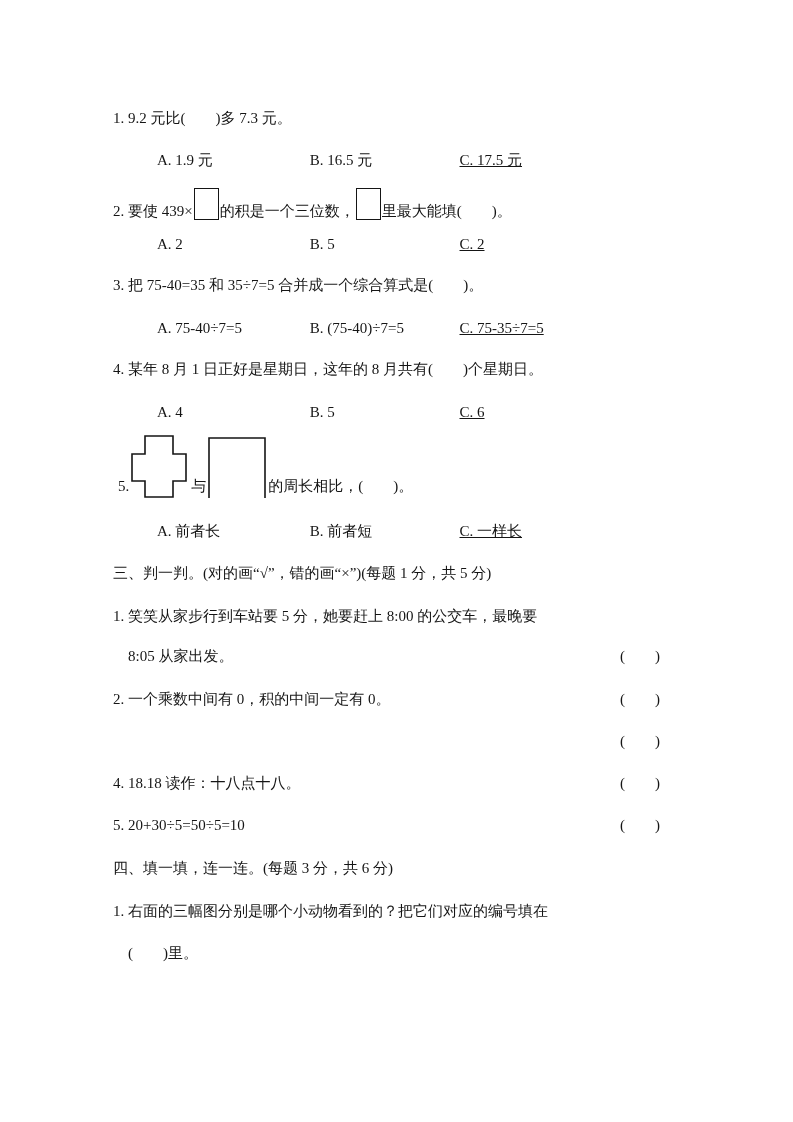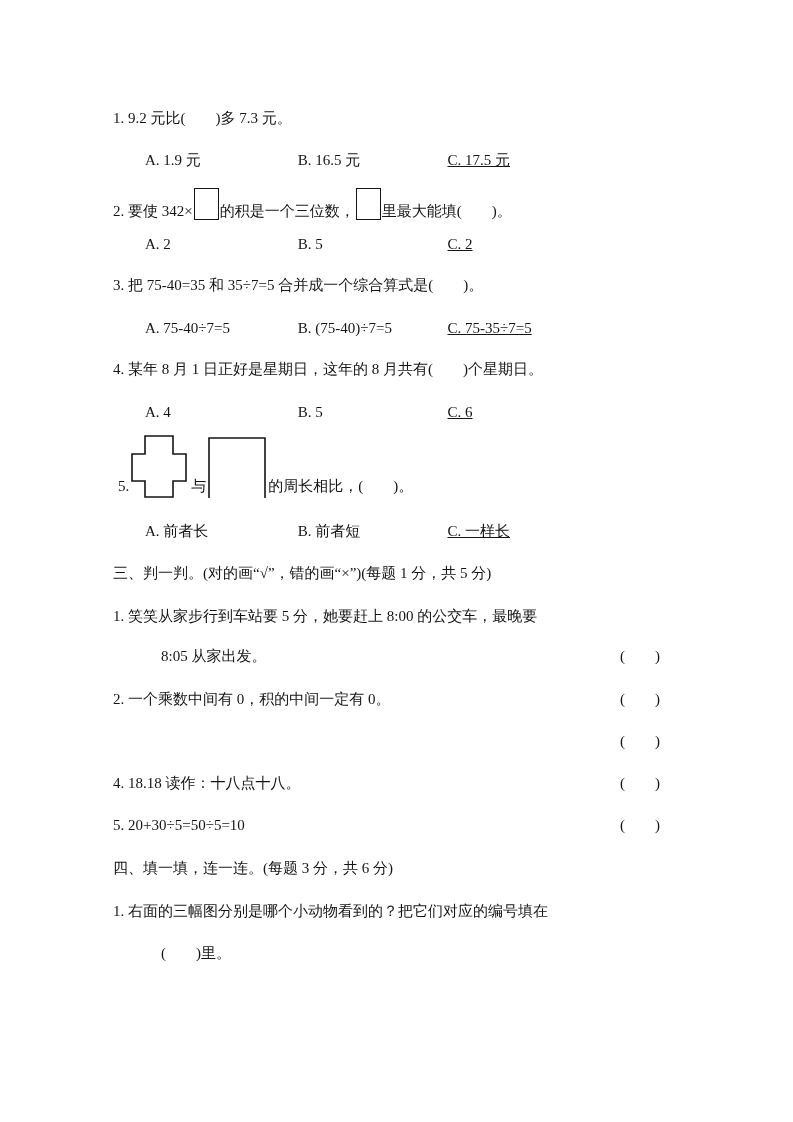--- a/index.html
+++ b/index.html
@@ -14,33 +14,33 @@
     overflow:hidden;
   }
   .ln{
     position:absolute;
     left:113px;
     width:562px;
     line-height:30px;
     white-space:nowrap;
   }
   .opts{left:145px;}
-  .oA{display:inline-block;width:149px;}
+  .oA{display:inline-block;width:149px;margin-left:12px;}
   .oB{display:inline-block;width:146px;}
   .oC{display:inline-block;text-decoration:underline;}
   .blank-box{
     display:inline-block;
     width:23px;height:30px;
     border:1.4px solid #151515;
     vertical-align:-4px;
     margin:0 1px;
     background:#fff;
   }
   .paren{position:absolute;left:507px;top:0;}
-  .ind{margin-left:48px;}
+  .ind{margin-left:15px;}
   .q5line{
     left:118px;
     display:flex;
     align-items:flex-end;
     height:63px;
     width:620px;
     line-height:24px;
   }
   .q5line .txt{padding-bottom:0px;}
   .shape{display:block;flex:0 0 auto;}
@@ -55,21 +55,21 @@
   <div class="ln" style="top:103px">
     <span>1. 9.2 元比(  )多 7.3 元。</span>
   </div>
   <div class="ln opts" style="top:145px">
     <span class="oA">A. 1.9 元</span>
     <span class="oB">B. 16.5 元</span>
     <span class="oC">C. 17.5 元</span>
   </div>
 
   <div class="ln" style="top:188px">
-    <span>2. 要使 342×</span><span class="blank-box"></span><span>的积是一个三位数，</span><span class="blank-box"></span><span>里最大能填(  )。</span>
+    <span>2. 要使 439×</span><span class="blank-box"></span><span>的积是一个三位数，</span><span class="blank-box"></span><span>里最大能填(  )。</span>
   </div>
   <div class="ln opts" style="top:229px">
     <span class="oA">A. 2</span>
     <span class="oB">B. 5</span>
     <span class="oC">C. 2</span>
   </div>
 
   <div class="ln" style="top:270px">
     <span>3. 把 75-40=35 和 35÷7=5 合并成一个综合算式是(  )。</span>
   </div>

